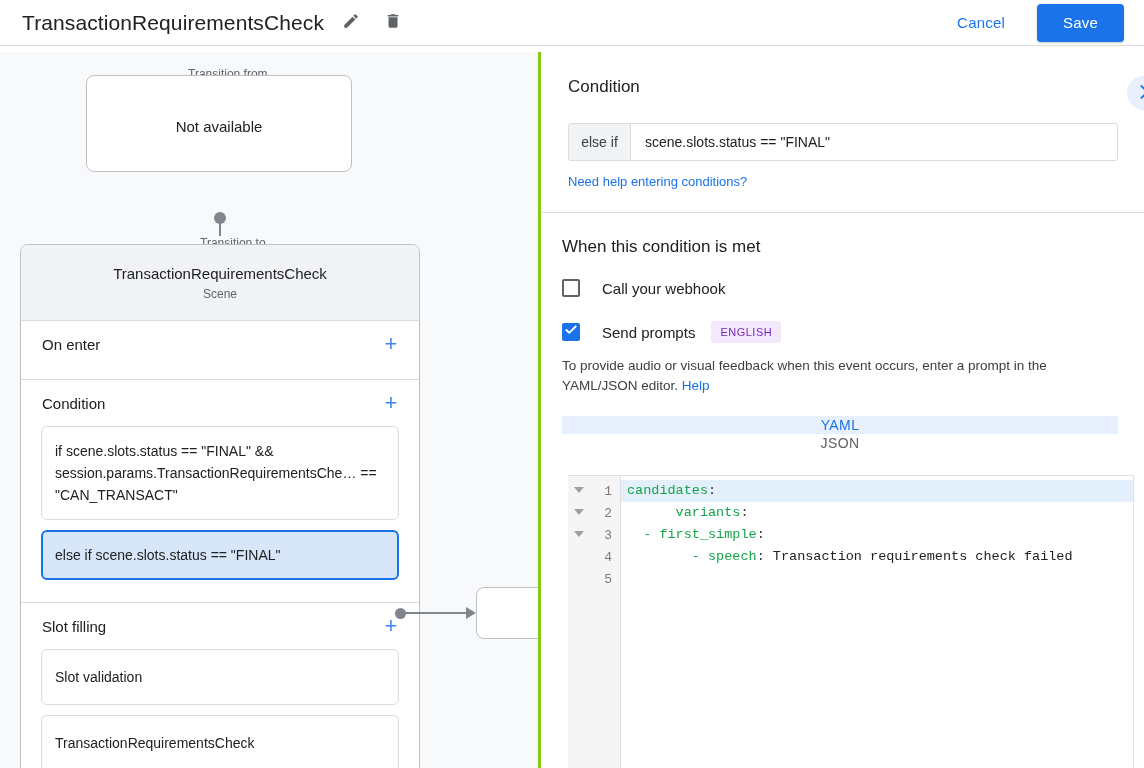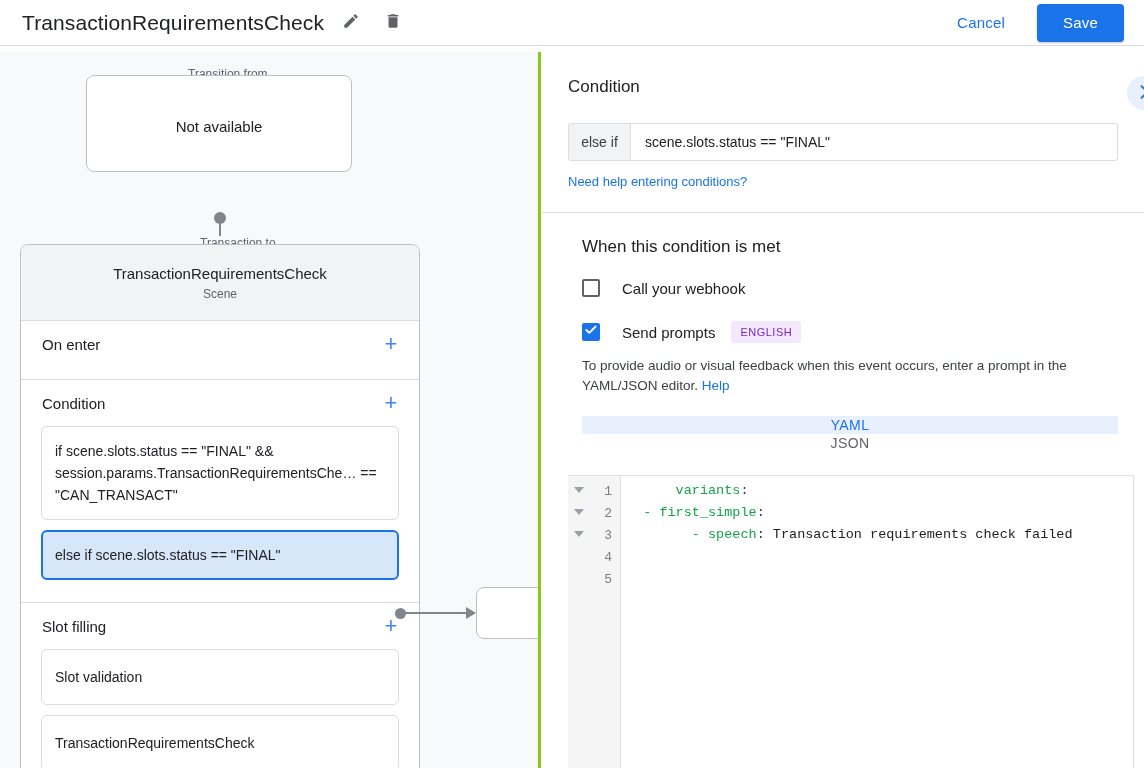--- a/index.html
+++ b/index.html
@@ -249,21 +249,21 @@
     right: -17px; top: 29px;
     width: 34px; height: 34px;
     border-radius: 50%;
     background: #e8f0fe;
     border: none;
     display: flex; align-items: center; justify-content: center;
     cursor: pointer;
     padding: 0;
   }
 
-  #met-section { padding: 24px 26px 0 40px; }
+  #met-section { padding: 24px 26px 0 20px; }
   .checkbox-row {
     display: flex; align-items: center;
     margin-top: 22px;
   }
   .cbox {
     width: 18px; height: 18px;
     border: 2px solid #5f6368;
     border-radius: 2px;
     background: #ffffff;
     cursor: pointer;
@@ -412,21 +412,21 @@
 
   <div class="legend" id="transition-from-legend" style="top:15px;left:180px;">Transition from</div>
   <div class="fieldset" id="transition-from-box">
     <div id="transition-from-value">Not available</div>
   </div>
 
   <div id="connector-dot-top"></div>
   <div id="connector-line"></div>
   <div id="connector-arrow"></div>
 
-  <div class="legend" id="transition-to-legend">Transaction to</div>
+  <div class="legend" id="transition-to-legend">Transition to</div>
 
   <div id="scene-card">
     <div id="scene-header">
       <div id="scene-name">TransactionRequirementsCheck</div>
       <div id="scene-type">Scene</div>
     </div>
 
     <div class="section">
       <div class="section-head">
         <span class="section-title">On enter</span>
@@ -526,19 +526,20 @@
           <span class="line-no">3</span>
         </div>
         <div class="gutter-row">
           <span class="line-no">4</span>
         </div>
         <div class="gutter-row">
           <span class="line-no">5</span>
         </div>
       </div>
     <div id="code-area">
+        <div class="code-line active"><span class="tok-key">candidates</span><span class="tok-punc">:</span></div>
         <div class="code-line"><span class="tok-text">      </span><span class="tok-key">variants</span><span class="tok-punc">:</span></div>
         <div class="code-line"><span class="tok-dash">  - </span><span class="tok-key">first_simple</span><span class="tok-punc">:</span></div>
         <div class="code-line"><span class="tok-dash">        - </span><span class="tok-key">speech</span><span class="tok-punc">: </span><span class="tok-text">Transaction requirements check failed</span></div>
         <div class="code-line">&nbsp;</div>
       </div>
   </div>
 </div>
 
 </body></html>

